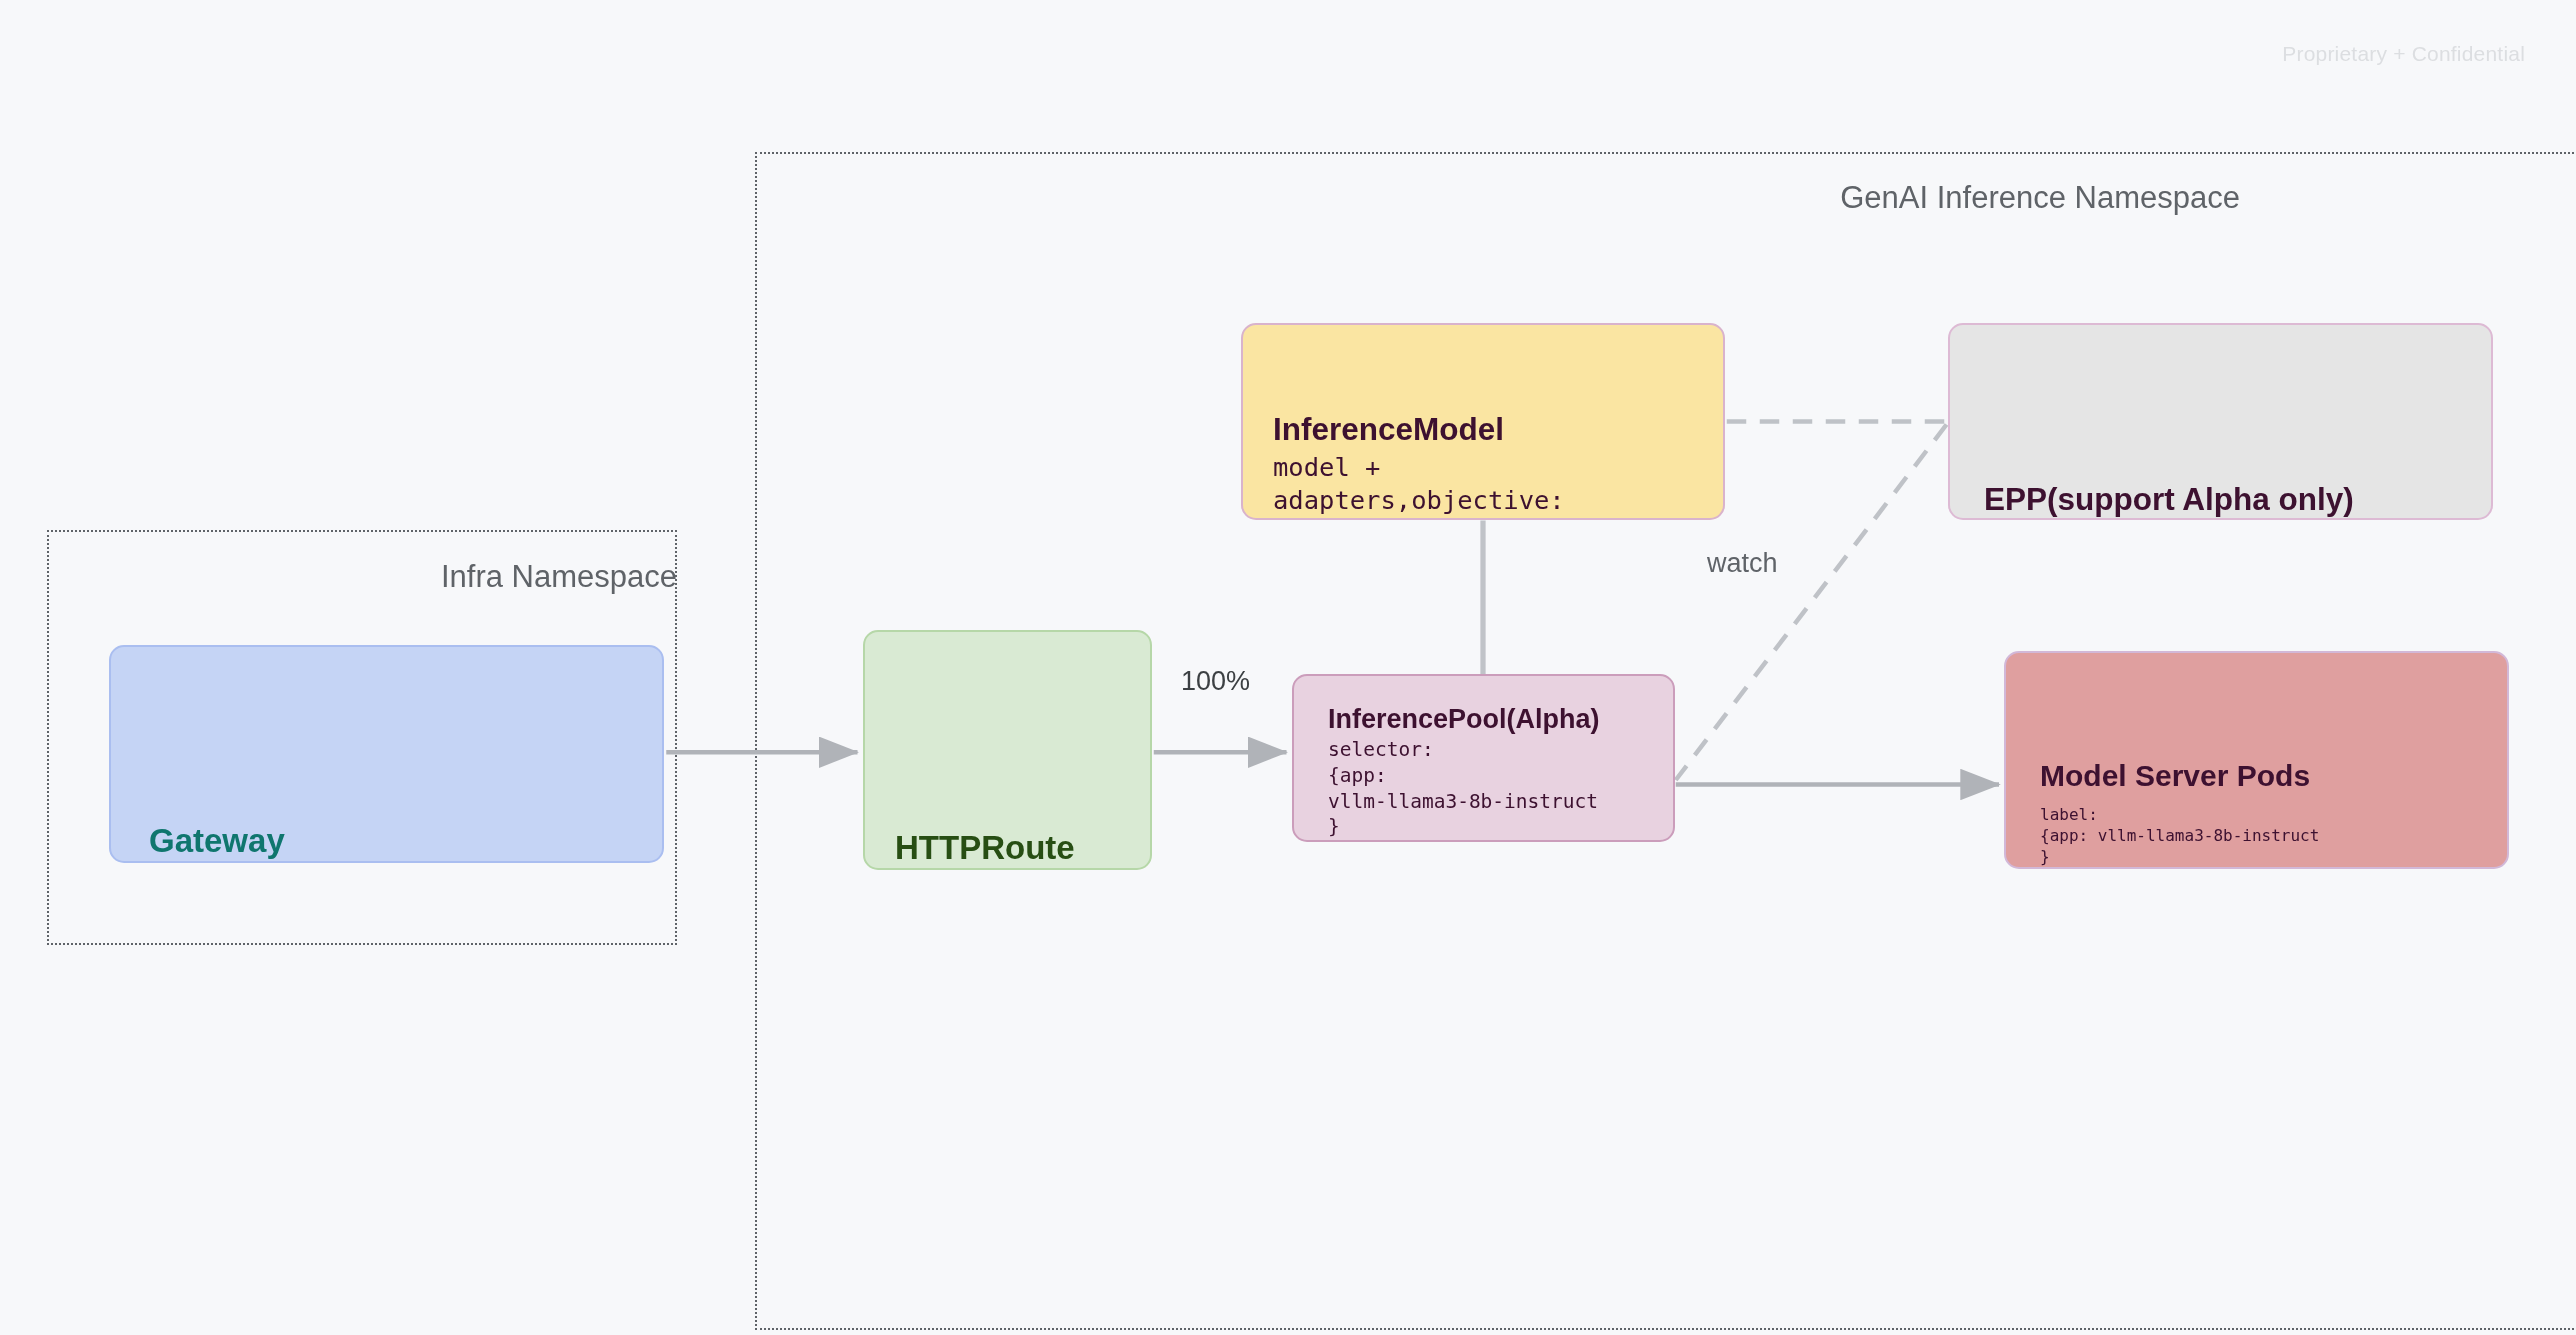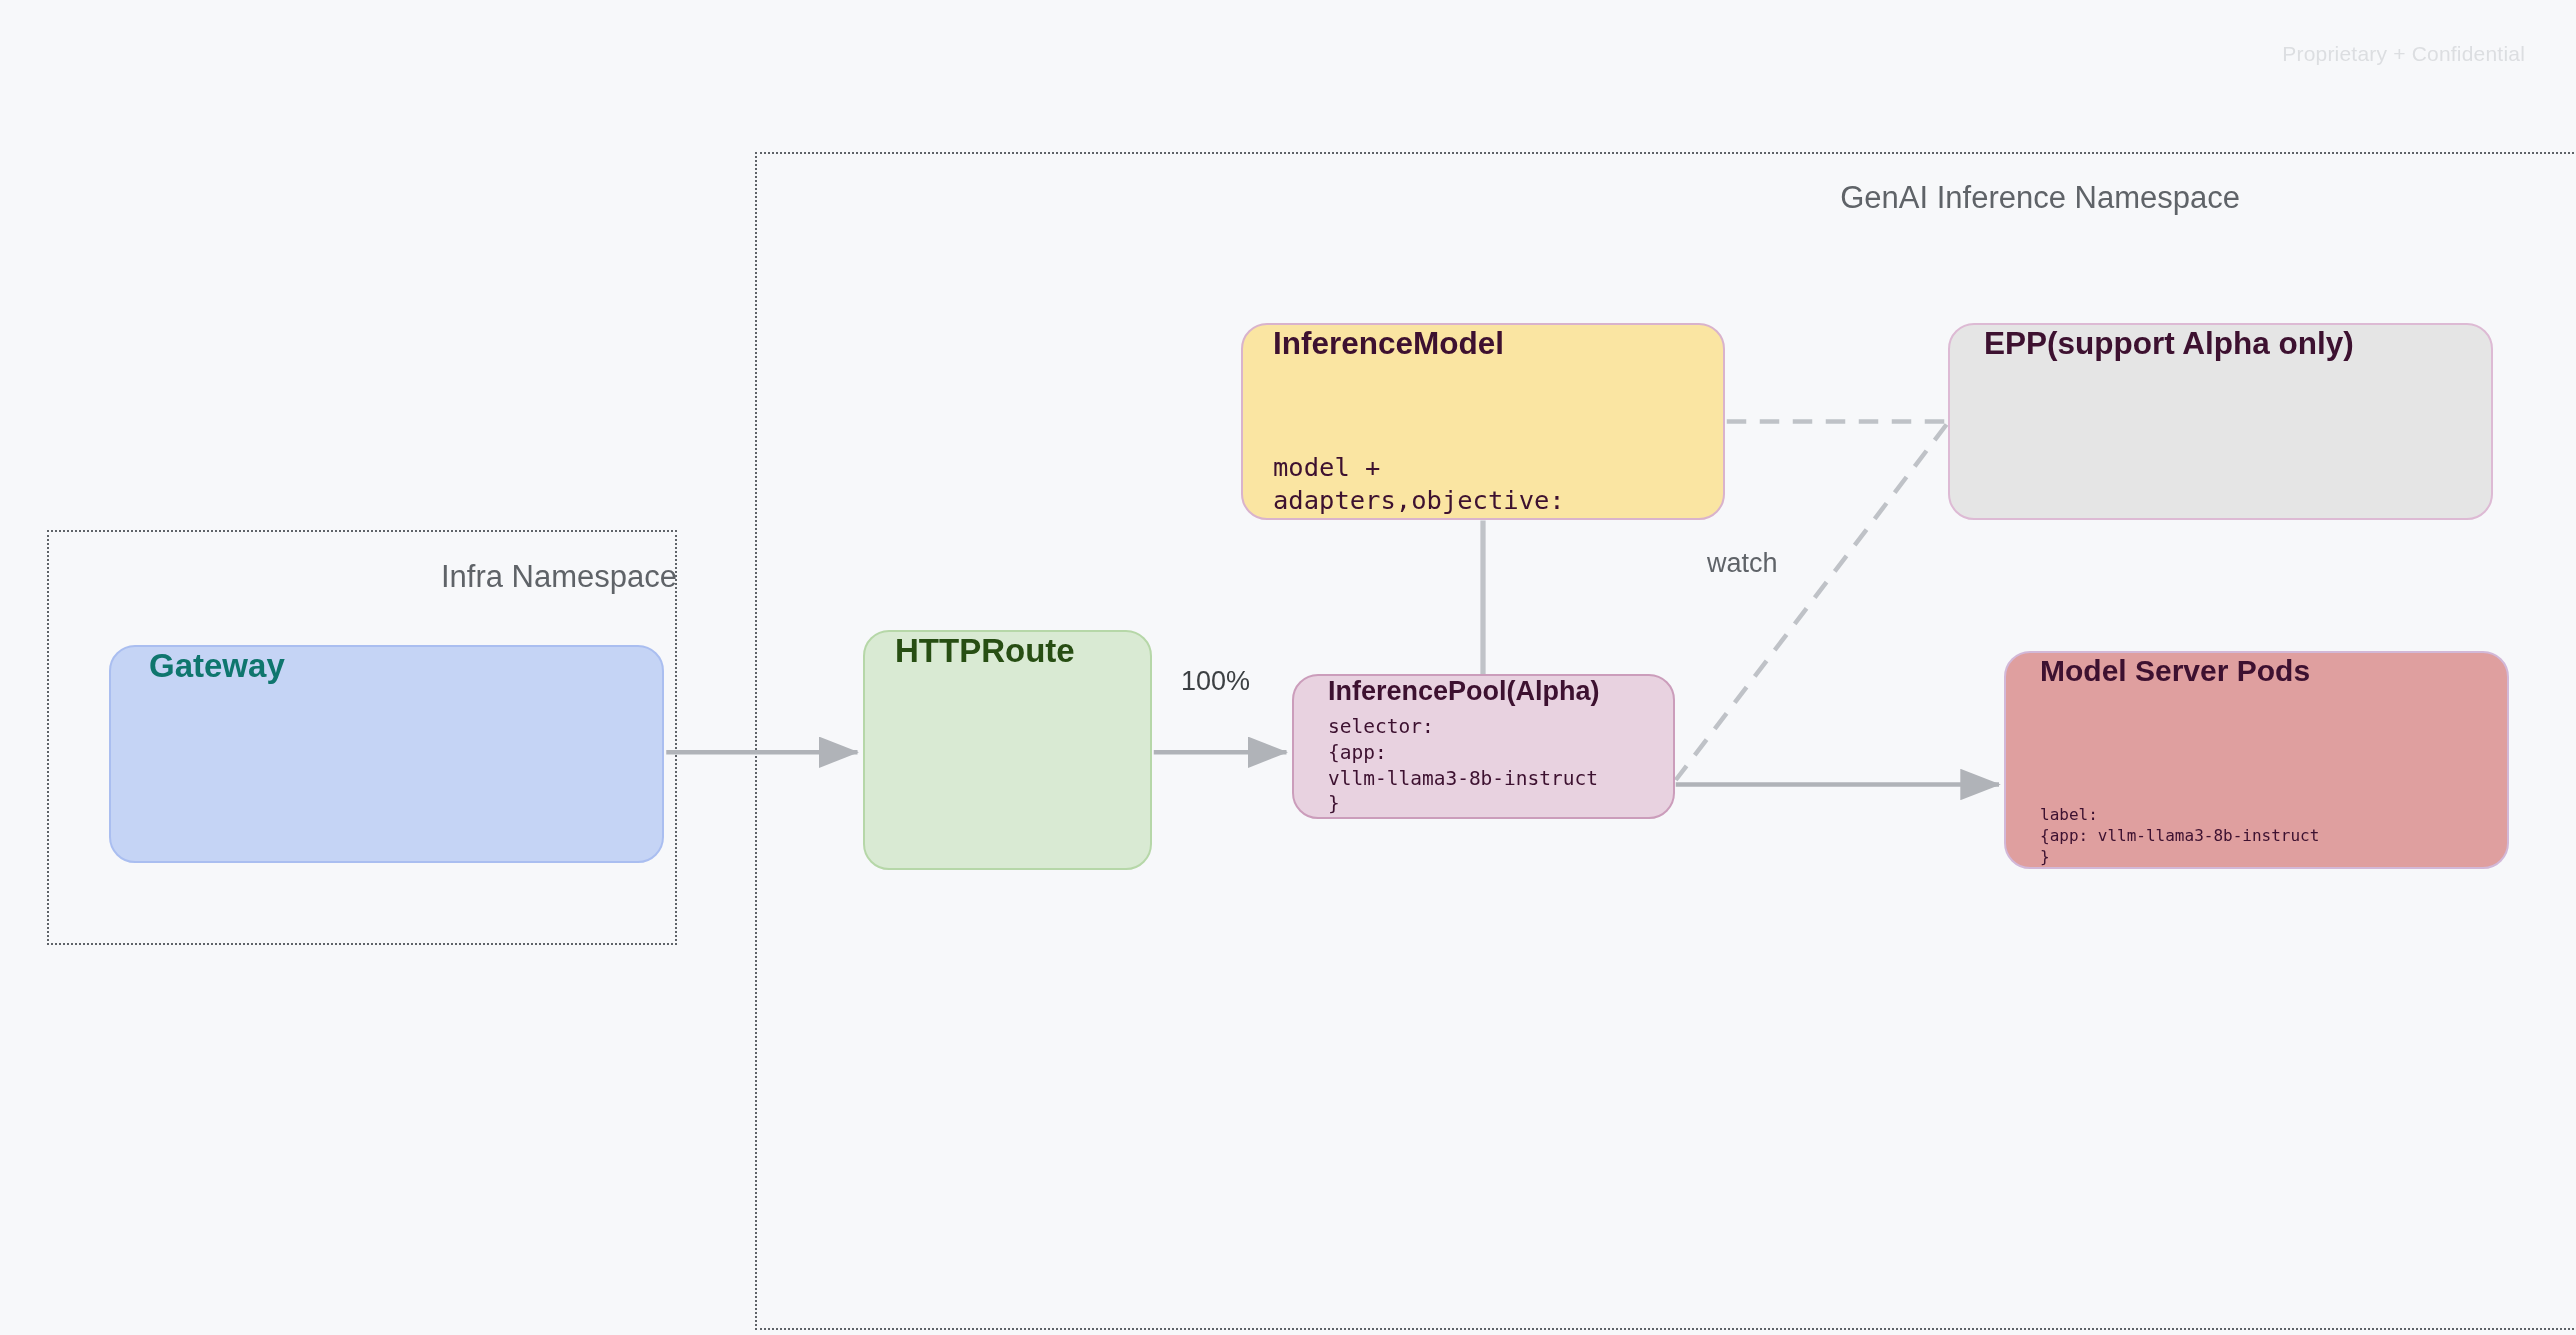--- a/index.html
+++ b/index.html
@@ -47,25 +47,25 @@
     text-align: right;
     font-weight: 400;
   }
   #ns-infra-title { left: 47px;  top: 559px;  width: 630px; }
   #ns-genai-title { left: 755px; top: 180px; width: 1485px; }
 
   
   .node {
     position: absolute;
     box-sizing: border-box;
-    border-radius: 26px;
+    border-radius: 15px;
     border: 2.3px solid transparent;
     display: flex;
     flex-direction: column;
-    justify-content: space-between;
+    justify-content: flex-end;
     overflow: hidden;
   }
   .node .title {
     font-weight: bold;
     line-height: 1.18;
     white-space: nowrap;
   }
   .node .sub {
     font-family: "DejaVu Sans Mono", "Liberation Mono", monospace;
     line-height: 1.32;
@@ -95,21 +95,21 @@
     left: 1241px; top: 323px; width: 484px; height: 197px;
     background: #fae5a2;
     border-color: #d9b3cc;
     padding: 0 30px;
   }
   #node-inferencemodel .title { font-size: 31.5px; color: #3d1130; margin-bottom: 3px; }
   #node-inferencemodel .sub   { font-size: 25.5px; color: #3d1130; }
 
   
   #node-inferencepool {
-    left: 1292px; top: 674px; width: 383px; height: 145px;
+    left: 1292px; top: 674px; width: 383px; height: 168px;
     background: #e8d2e0;
     border-color: #cb9dbb;
     padding: 0 34px;
   }
   #node-inferencepool .title { font-size: 27px; color: #3d1130; margin-bottom: 1.5px; }
   #node-inferencepool .sub   { font-size: 19.5px; color: #3d1130; }
 
   
   #node-epp {
     left: 1948px; top: 323px; width: 545px; height: 197px;

